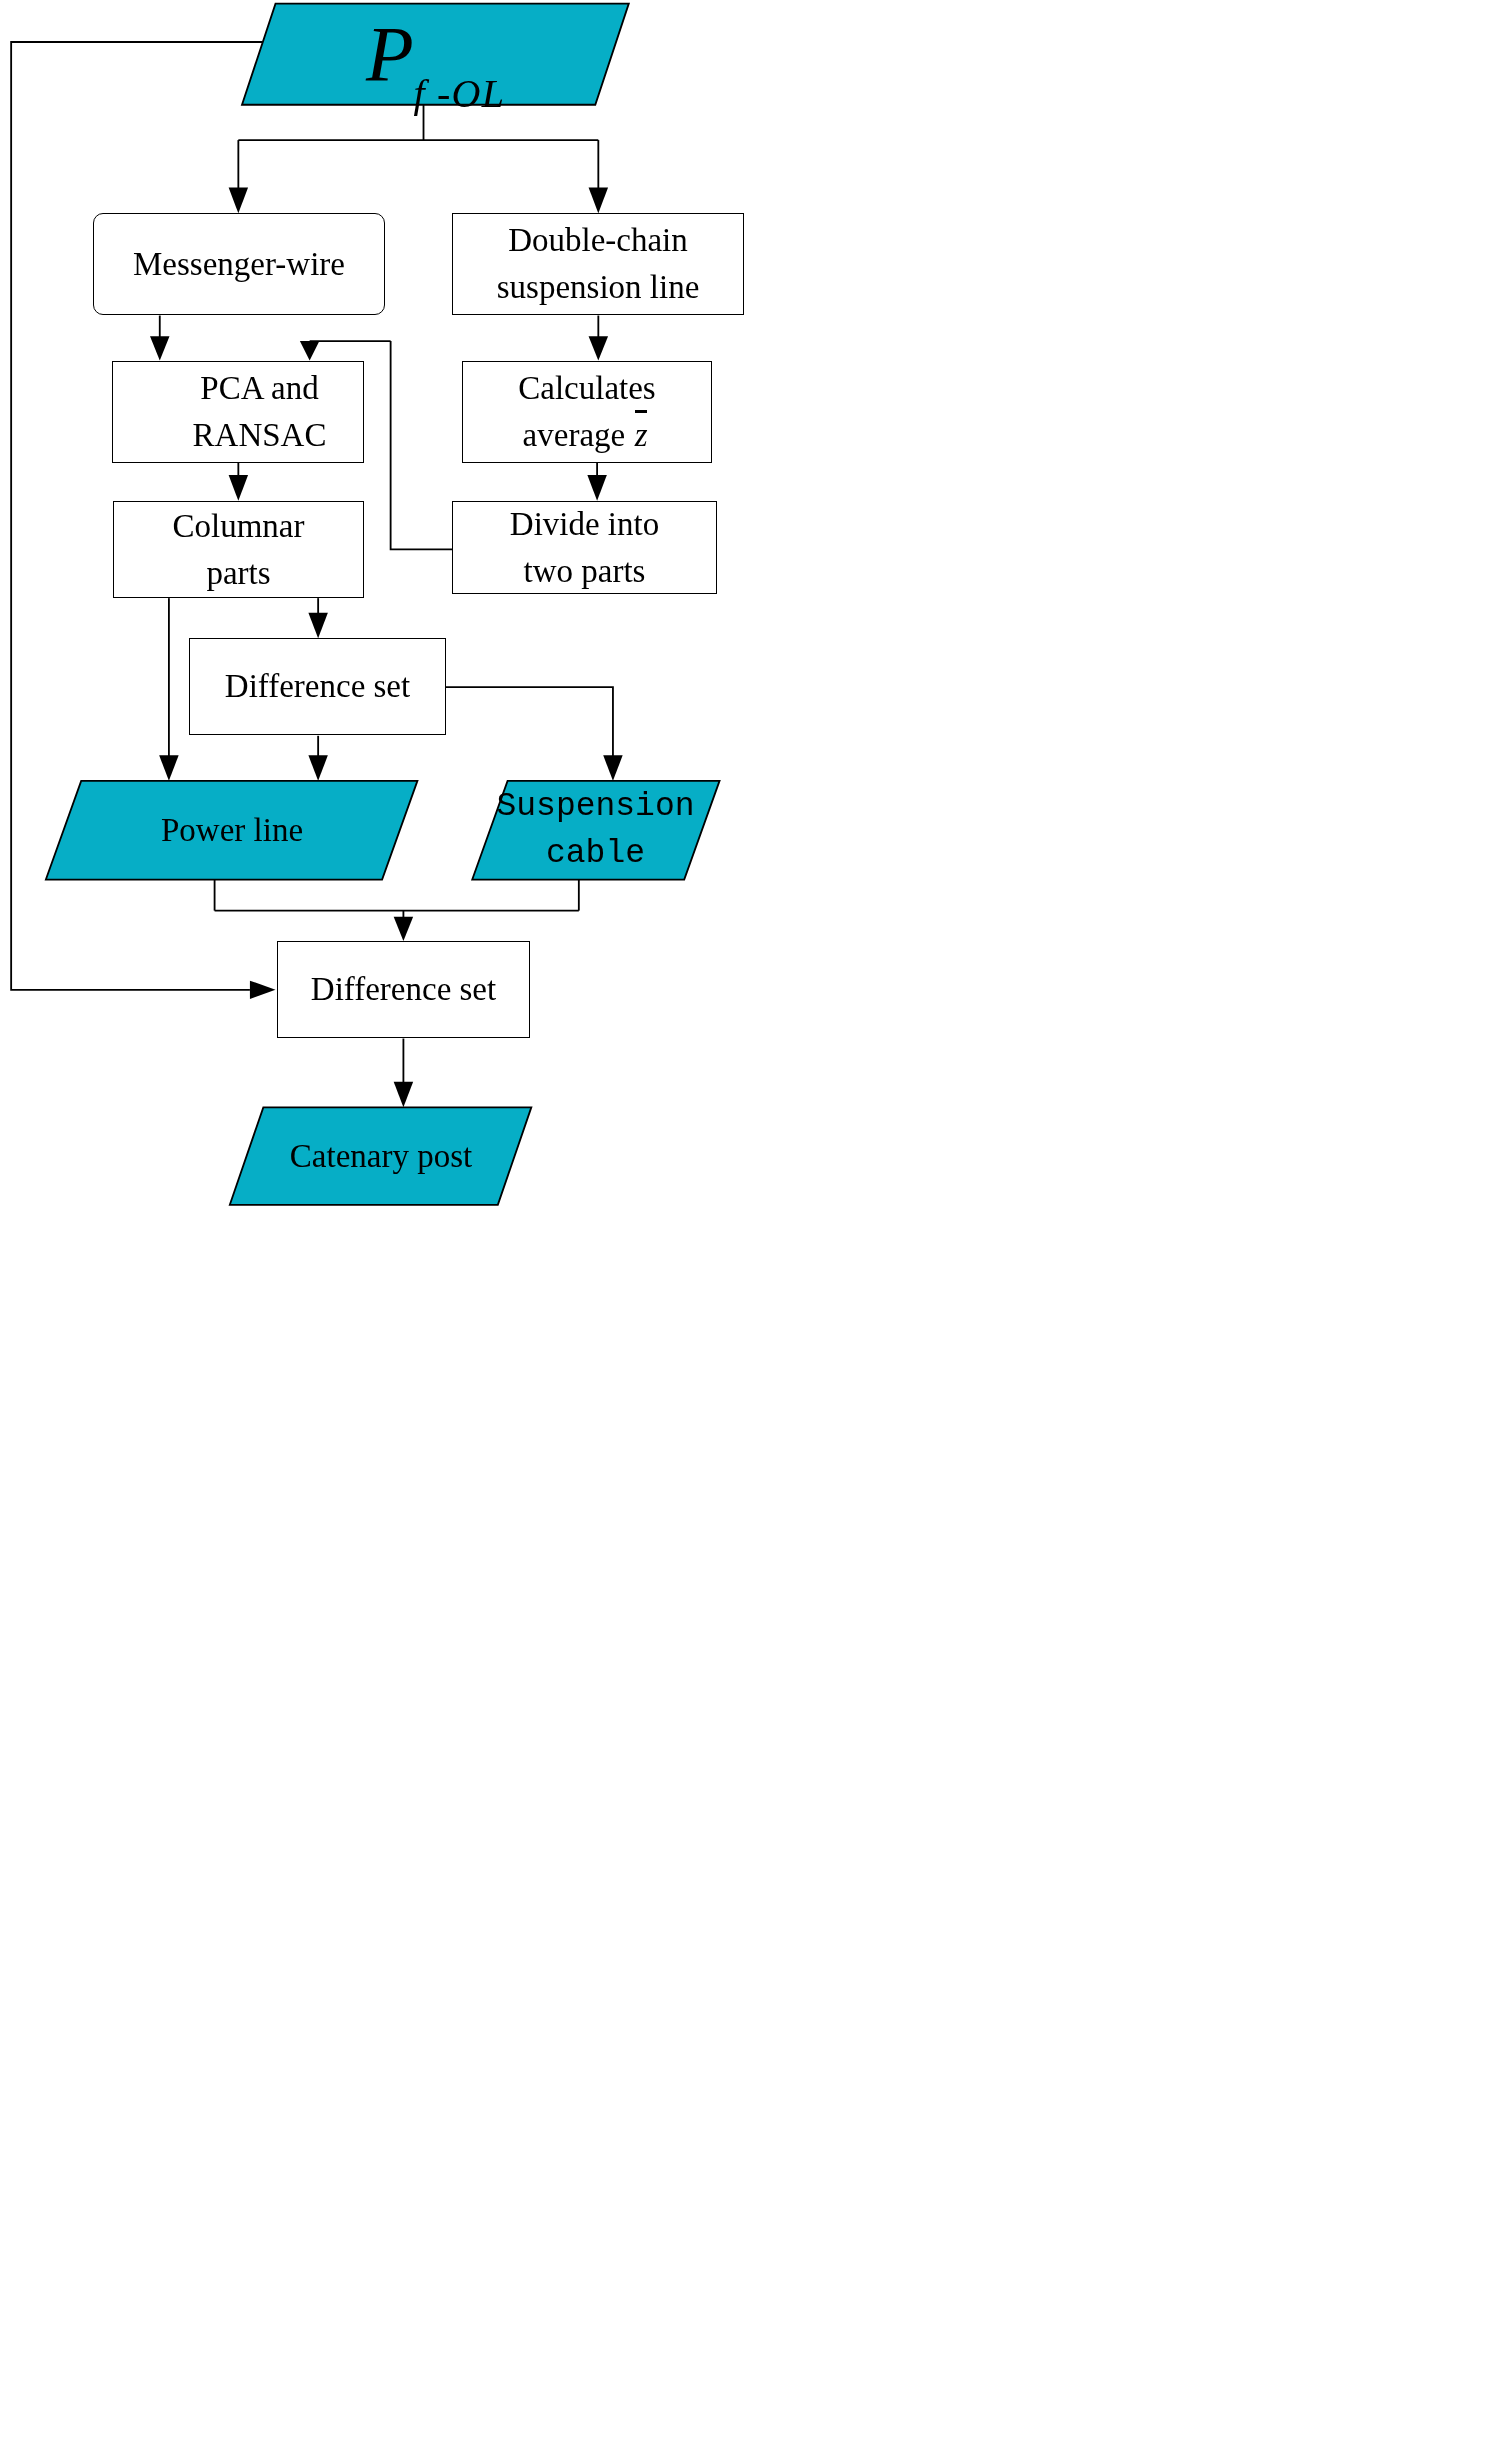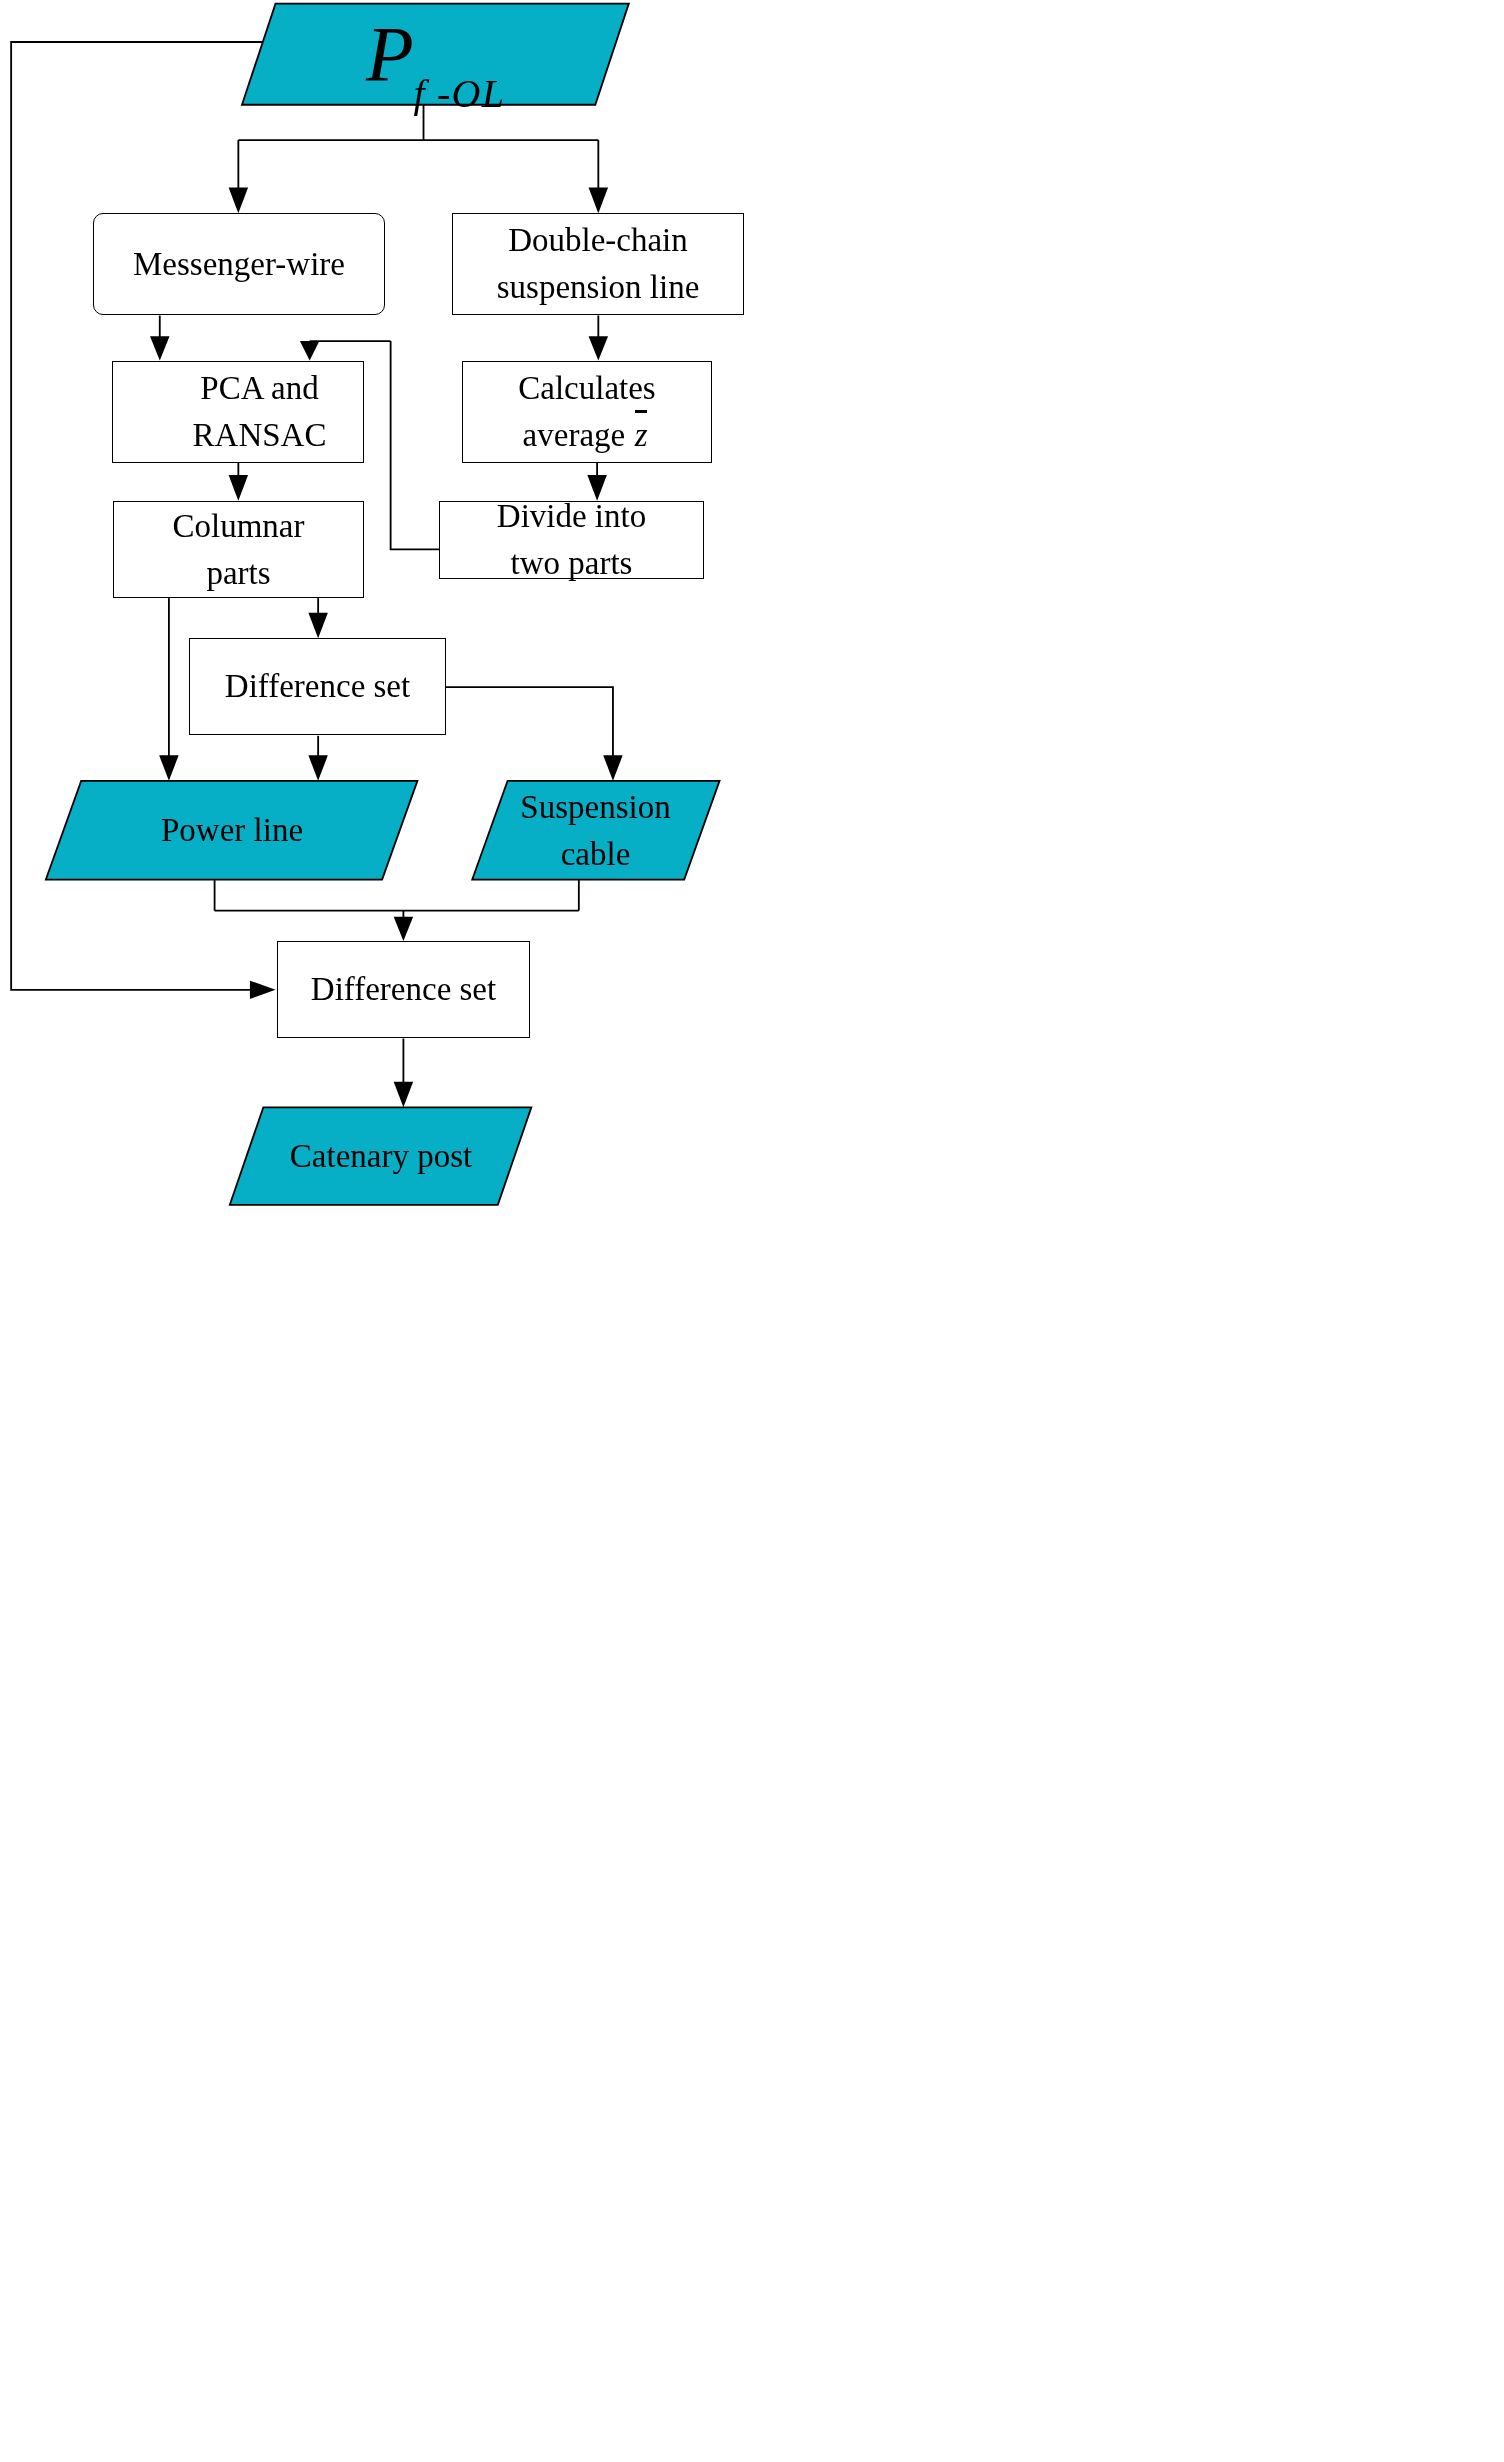--- a/index.html
+++ b/index.html
@@ -150,38 +150,38 @@
     <span>
       <span class="avg-prefix">average</span><span class="zvar">z</span>
     </span>
   </div>
 
   <div class="node" style="left:113px;top:501px;width:251px;height:97px;">
     <span>Columnar</span>
     <span>parts</span>
   </div>
 
-  <div class="node" style="left:439px;top:501px;width:265px;height:78px;">
+  <div class="node" style="left:452px;top:501px;width:265px;height:93px;">
     <span>Divide into</span>
     <span>two parts</span>
   </div>
 
   <div class="node" style="left:189px;top:638px;width:257px;height:97px;">
     <span>Difference set</span>
   </div>
 
   <div class="node" style="left:277px;top:941px;width:253px;height:97px;">
     <span>Difference set</span>
   </div>
 
   <div class="para-label" style="left:46px;top:781px;width:372px;height:99px;">
     <span>Power line</span>
   </div>
 
-  <div class="para-label" style="left:472px;top:781px;width:247px;height:99px;">
+  <div class="para-label" style="left:472px;top:781px;width:247px;height:99px;font-family:Liberation Mono, monospace;">
     <span>Suspension</span>
     <span>cable</span>
   </div>
 
   <div class="para-label" style="left:230px;top:1108px;width:302px;height:97px;">
     <span>Catenary post</span>
   </div>
 
 </div>
 

